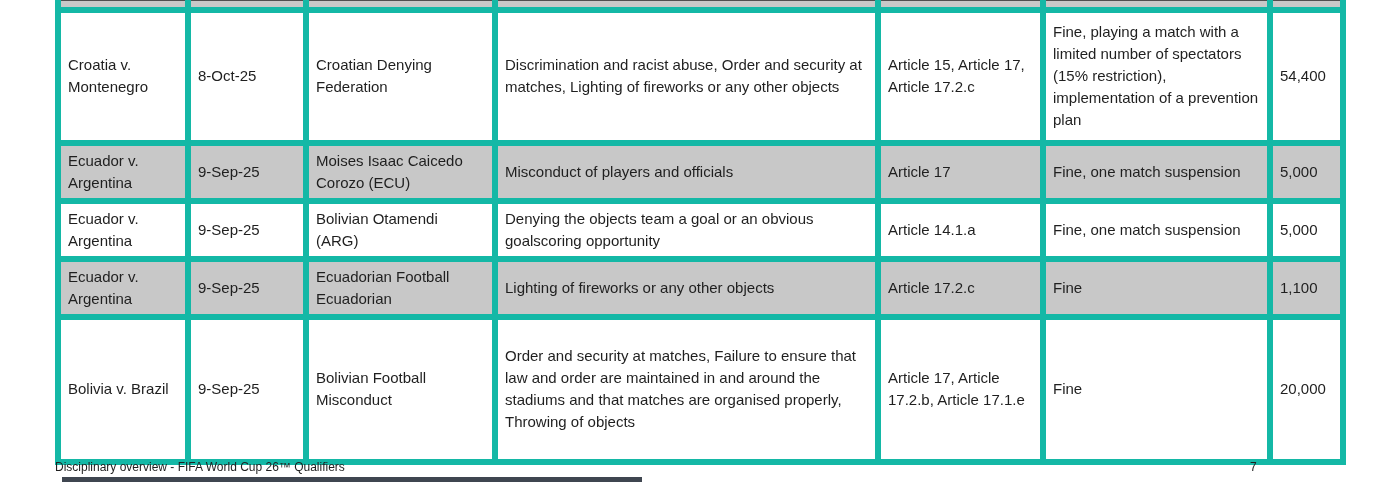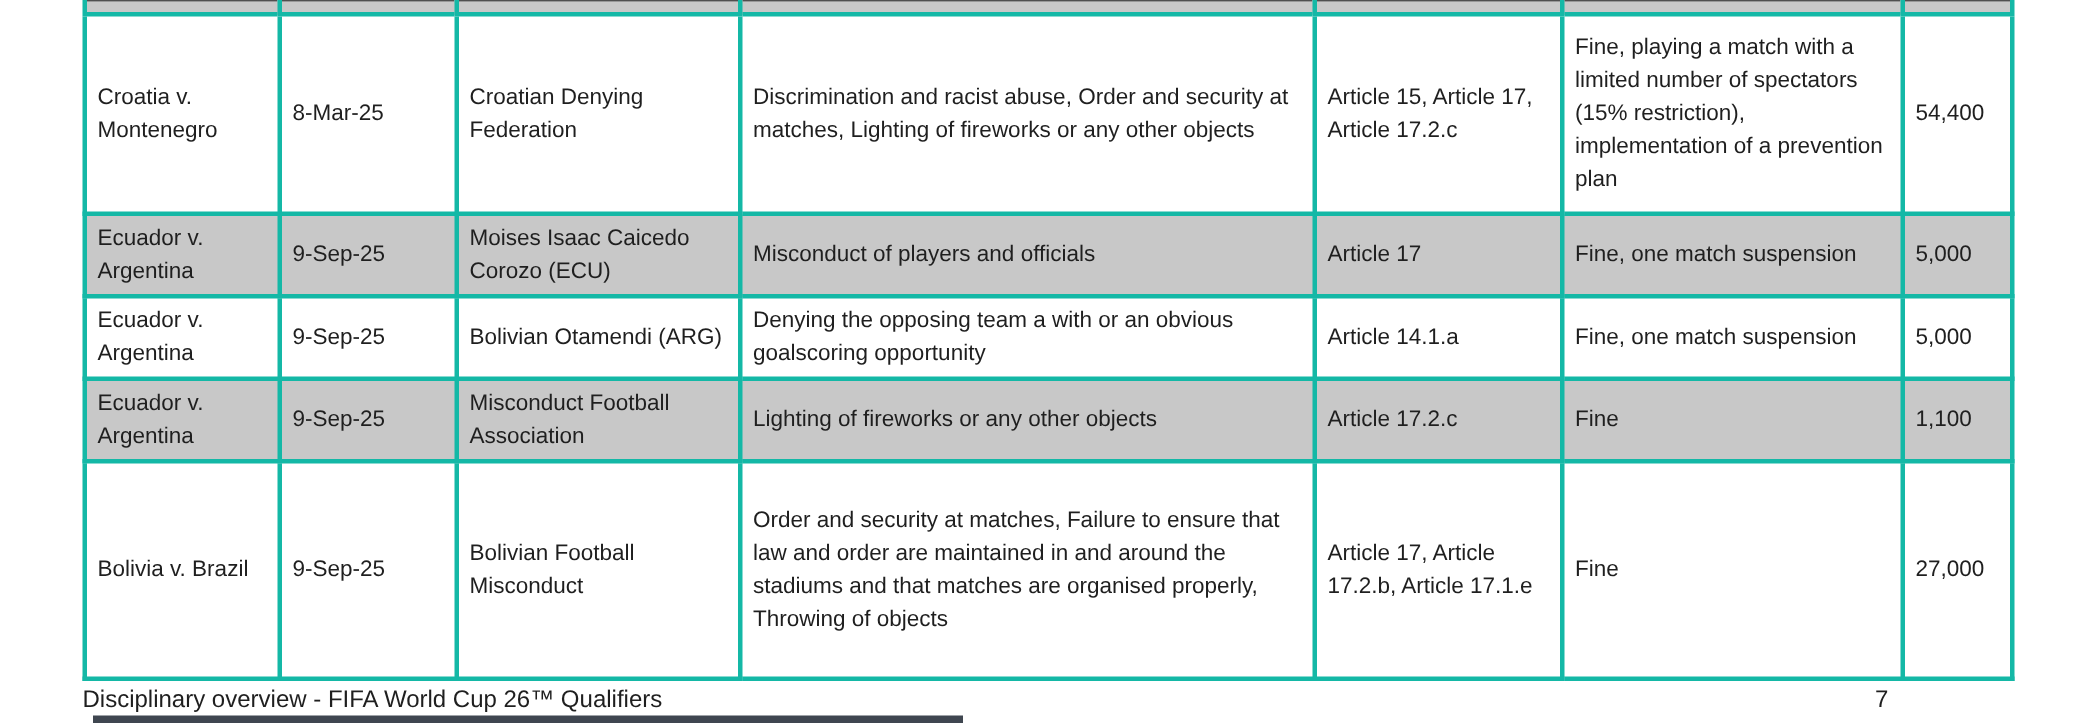--- a/index.html
+++ b/index.html
@@ -22,41 +22,41 @@
     position: absolute;
     left: 55px;
     top: 0;
     width: 1285px;
     border-collapse: collapse;
     table-layout: fixed;
     font-size: 15px;
     line-height: 22px;
   }
   table.disc td {
-    border: 3px solid #14b8a6;
+    border: 6px solid #14b8a6;
     padding: 4px 8px 4px 7px;
     vertical-align: middle;
     text-align: left;
     word-wrap: break-word;
   }
   tr.partial td {
     border-top: 1px solid #4f4f4f;
     border-bottom: 2px solid #333333;
     padding: 0;
     background: #c8c8c8;
   }
   tr.partial { height: 9px; }
   tr.shaded td { background: #c8c8c8; }
   .footer {
     position: absolute;
     top: 457px;
     left: 0;
     width: 1387px;
     height: 18px;
-    font-size: 16px;
+    font-size: 12px;
     line-height: 16px;
     text-decoration: underline;
   }
   .footer-left {
     position: absolute;
     left: 55px;
     top: 2px;
     white-space: nowrap;
   }
   .footer-page {
@@ -93,62 +93,62 @@
         <td></td>
         <td></td>
         <td></td>
         <td></td>
         <td></td>
         <td></td>
         <td></td>
       </tr>
     <tr style="height: 133px;">
           <td>Croatia v. Montenegro</td>
-          <td>8-Mar-25</td>
+          <td>8-Oct-25</td>
           <td>Croatian Denying Federation</td>
           <td>Discrimination and racist abuse, Order and security at matches, Lighting of fireworks or any other objects</td>
           <td>Article 15, Article 17, Article 17.2.c</td>
           <td>Fine, playing a match with a limited number of spectators (15% restriction), implementation of a prevention plan</td>
           <td>54,400</td>
         </tr>
         <tr class="shaded" style="height: 52px;">
           <td>Ecuador v. Argentina</td>
           <td>9-Sep-25</td>
           <td>Moises Isaac Caicedo Corozo (ECU)</td>
           <td>Misconduct of players and officials</td>
           <td>Article 17</td>
           <td>Fine, one match suspension</td>
           <td>5,000</td>
         </tr>
         <tr style="height: 47px;">
           <td>Ecuador v. Argentina</td>
           <td>9-Sep-25</td>
           <td>Bolivian Otamendi (ARG)</td>
-          <td>Denying the opposing team a with or an obvious goalscoring opportunity</td>
+          <td>Denying the objects team a goal or an obvious goalscoring opportunity</td>
           <td>Article 14.1.a</td>
           <td>Fine, one match suspension</td>
           <td>5,000</td>
         </tr>
         <tr class="shaded" style="height: 49px;">
           <td>Ecuador v. Argentina</td>
           <td>9-Sep-25</td>
-          <td>Misconduct Football Association</td>
+          <td>Ecuadorian Football Ecuadorian</td>
           <td>Lighting of fireworks or any other objects</td>
           <td>Article 17.2.c</td>
           <td>Fine</td>
           <td>1,100</td>
         </tr>
         <tr style="height: 145px;">
           <td>Bolivia v. Brazil</td>
           <td>9-Sep-25</td>
           <td>Bolivian Football Misconduct</td>
           <td>Order and security at matches, Failure to ensure that law and order are maintained in and around the stadiums and that matches are organised properly, Throwing of objects</td>
           <td>Article 17, Article 17.2.b, Article 17.1.e</td>
           <td>Fine</td>
-          <td>27,000</td>
+          <td>20,000</td>
         </tr>
       </tbody>
   </table>
 
   <div class="footer">
     <span class="footer-left">Disciplinary overview - FIFA World Cup 26™ Qualifiers</span>
     <span class="footer-page">7</span>
   </div>
 
   <div class="bottom-bar"></div>

